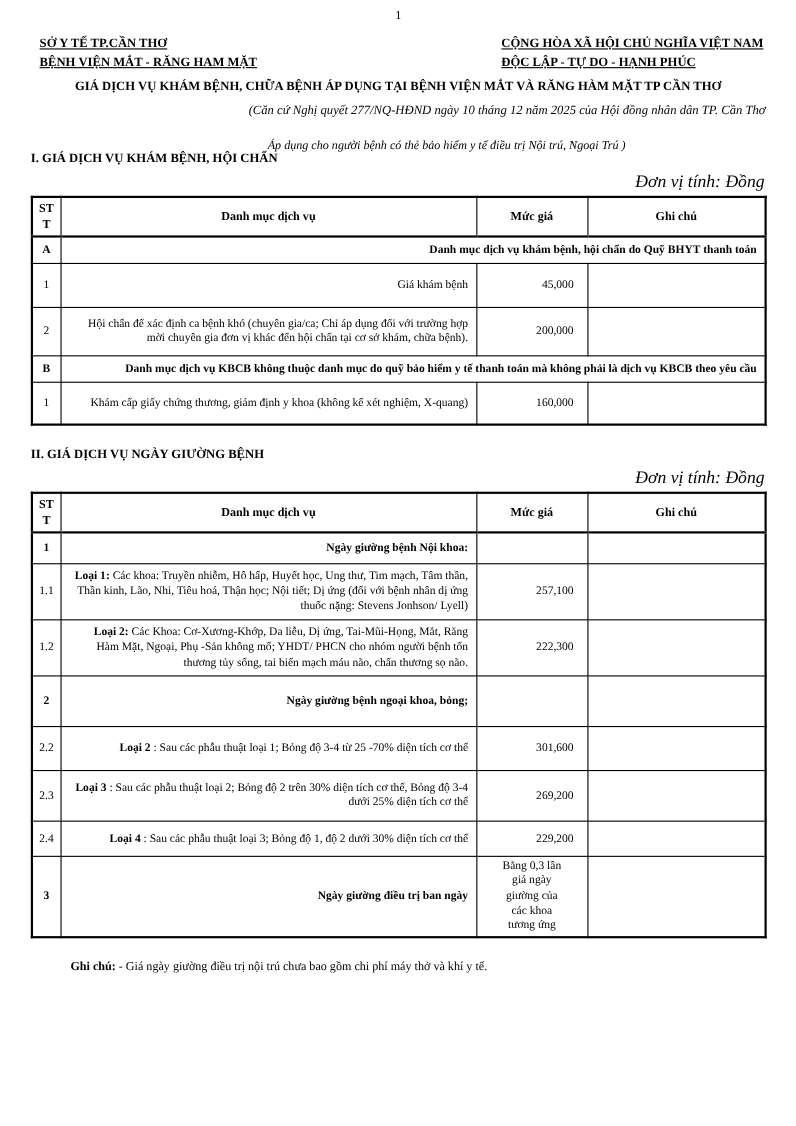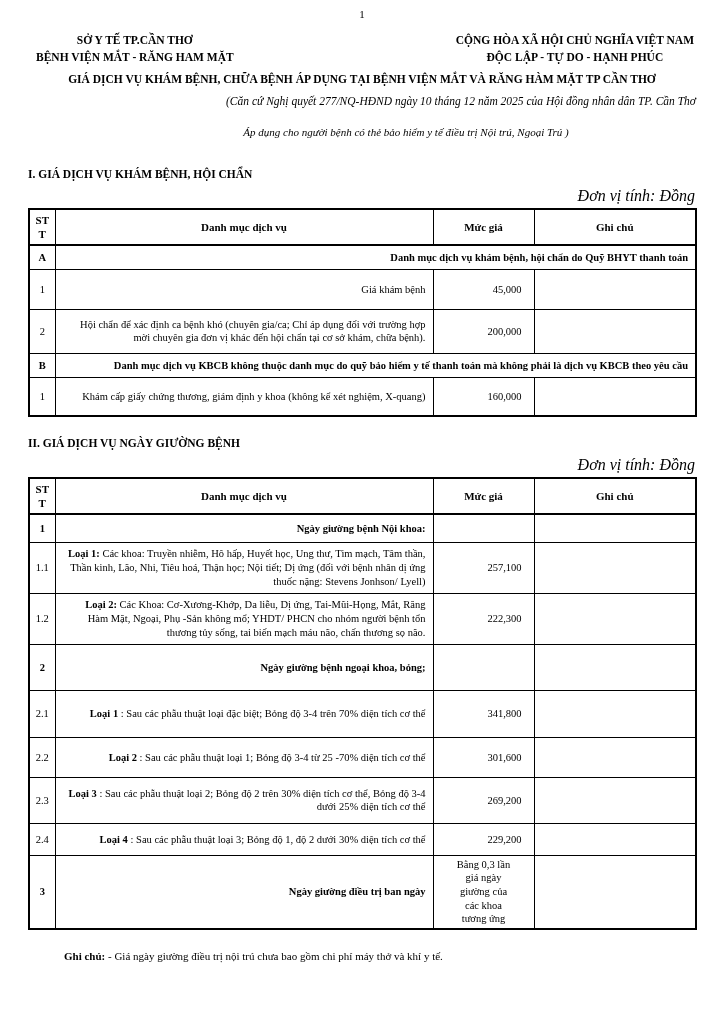--- a/index.html
+++ b/index.html
@@ -9,39 +9,39 @@
     width:724px; height:1024px;
     margin:0 auto;
     background:#fff;
     color:#000;
     font-family:"Liberation Serif","DejaVu Serif",serif;
     overflow:hidden;
   }
   .inner { padding:8px 28px 0 28px; }
   .page-num { text-align:center; font-size:11px; height:16px; }
   .org-row { display:flex; justify-content:space-between; margin-top:8px; }
-  .org-block { text-align:center; font-weight:bold; font-size:11.5px; line-height:1.45; }
+  .org-block { text-align:left; font-weight:bold; font-size:11.5px; line-height:1.45;text-decoration:underline; }
   .org-left  { margin-left:8px; }
   .org-right { margin-right:2px; }
   .doc-title {
     margin-top:8px; text-align:center;
     font-weight:bold; font-size:11.5px;
   }
   .doc-sub1 {
     margin-top:10px; text-align:right;
     font-style:italic; font-size:11.5px;
   }
   .doc-sub2 {
     margin-top:19px; text-align:center; padding-left:88px;
     font-style:italic; font-size:11px;
   }
   .section-heading {
     font-weight:bold; font-size:11.5px;
   }
-  .heading-1 { margin-top:30px; }
+  .heading-1 { }
   .heading-2 { margin-top:20px; }
   .unit-note {
     text-align:right; font-style:italic; font-size:16px;
     width:667px; margin-top:7px; margin-bottom:3px;
   }
   table.price-table {
     width:667px; border-collapse:collapse; table-layout:fixed;
     border:2px solid #000;
     font-size:10.5px;
   }
@@ -176,26 +176,20 @@
           <td class="c-svc"><span class="b">Loại 2:</span><span> Các Khoa: Cơ-Xương-Khớp, Da liễu, Dị ứng, Tai-Mũi-Họng, Mắt, Răng Hàm Mặt, Ngoại, Phụ -Sản không mổ; YHDT/ PHCN cho nhóm người bệnh tổn thương tủy sống, tai biến mạch máu não, chấn thương sọ não.</span></td>
           <td class="c-price">222,300</td>
           <td class="c-note"></td>
         </tr>
         <tr style="height:46px">
           <td class="c-stt b">2</td>
           <td class="c-svc"><span class="b">Ngày giường bệnh ngoại khoa, bỏng;</span><span></span></td>
           <td class="c-price"></td>
           <td class="c-note"></td>
         </tr>
-        <tr style="height:47px">
-          <td class="c-stt">2.1</td>
-          <td class="c-svc"><span class="b">Loại 1</span><span> : Sau các phẫu thuật loại đặc biệt; Bỏng độ 3-4 trên 70% diện tích cơ thể</span></td>
-          <td class="c-price">341,800</td>
-          <td class="c-note"></td>
-        </tr>
         <tr style="height:40px">
           <td class="c-stt">2.2</td>
           <td class="c-svc"><span class="b">Loại 2</span><span> : Sau các phẫu thuật loại 1; Bỏng độ 3-4 từ 25 -70% diện tích cơ thể</span></td>
           <td class="c-price">301,600</td>
           <td class="c-note"></td>
         </tr>
         <tr style="height:46px">
           <td class="c-stt">2.3</td>
           <td class="c-svc"><span class="b">Loại 3</span><span> : Sau các phẫu thuật loại 2; Bỏng độ 2 trên 30% diện tích cơ thể, Bỏng độ 3-4 dưới 25% diện tích cơ thể</span></td>
           <td class="c-price">269,200</td>

